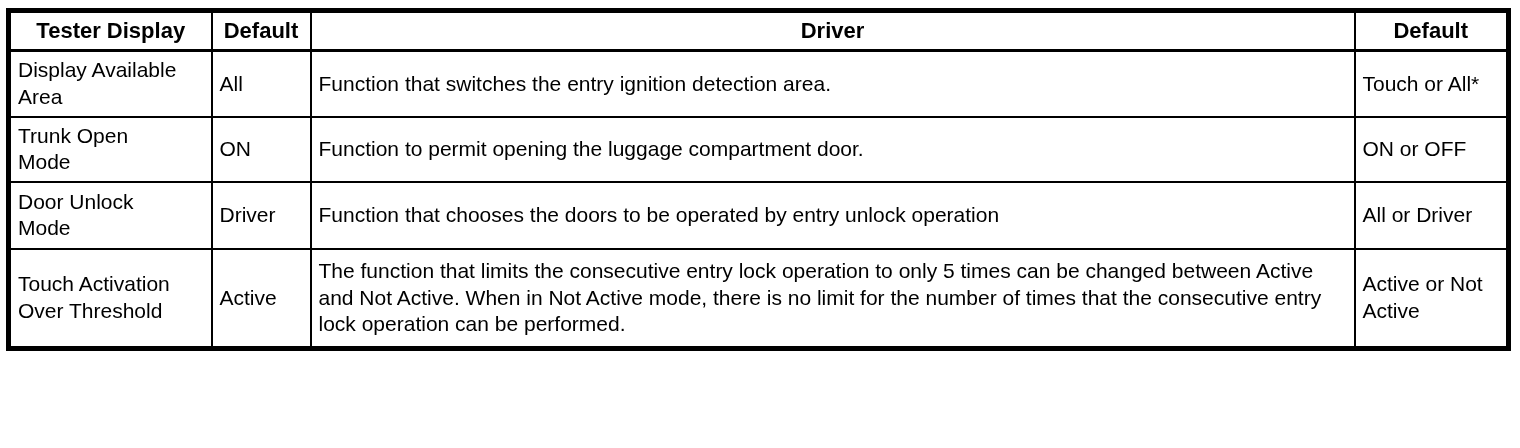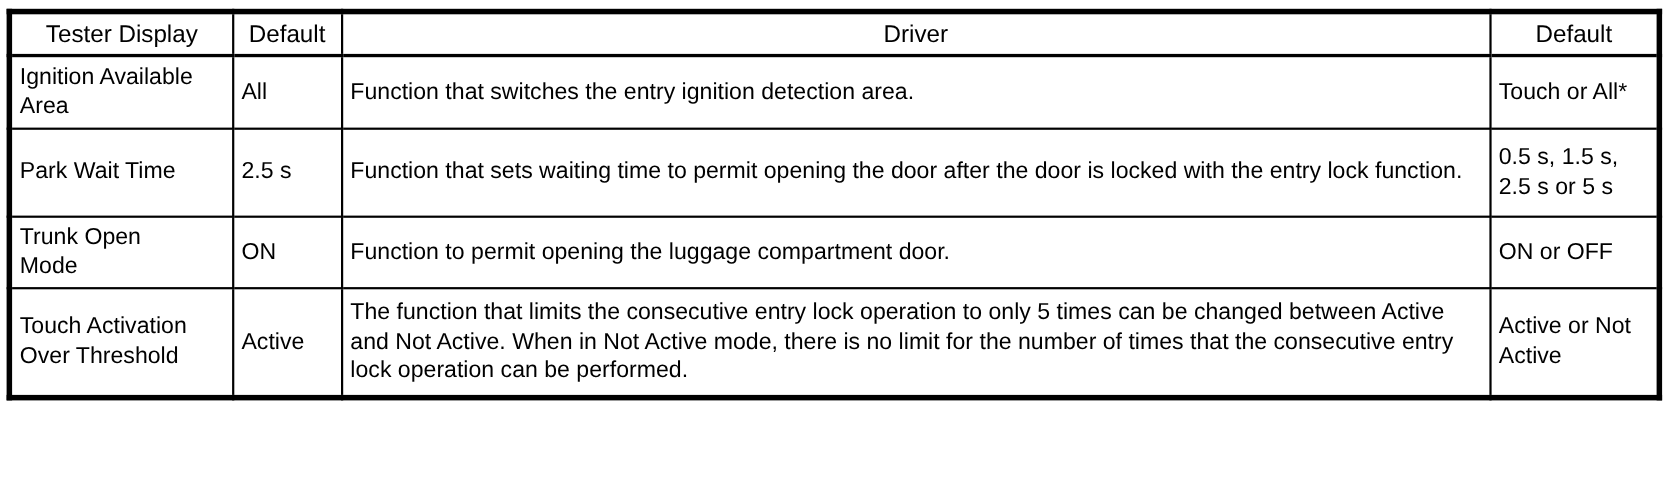--- a/index.html
+++ b/index.html
@@ -24,21 +24,21 @@
     border: 2px solid #000000;
     font-size: 21px;
     line-height: 1.26;
     padding: 2px 4px 2px 7px;
     vertical-align: middle;
     overflow: hidden;
     word-wrap: break-word;
   }
   .settings-table thead th {
     border-bottom: 3px solid #000000;
-    font-weight: normal;
+    font-weight: bold;
     font-size: 22px;
     text-align: center;
     padding: 2px 4px;
   }
   
   .settings-table td.c1,
   .settings-table td.c4 {
     white-space: pre-line;
   }
   tr.row-header { height: 40px; }
@@ -61,39 +61,39 @@
   <thead>
     <tr class="row-header">
       <th>Tester Display</th>
       <th>Default</th>
       <th>Driver</th>
       <th>Default</th>
     </tr>
   </thead>
   <tbody>
     <tr class="row-0">
-      <td class="c1">Ignition Available
+      <td class="c1">Display Available
 Area</td>
       <td class="c2">All</td>
       <td class="c3">Function that switches the entry ignition detection area.</td>
       <td class="c4">Touch or All*</td>
-    </tr>
-    <tr class="row-1">
-      <td class="c1">Park Wait Time</td>
-      <td class="c2">2.5 s</td>
-      <td class="c3">Function that sets waiting time to permit opening the door after the door is locked with the entry lock function.</td>
-      <td class="c4">0.5 s, 1.5 s,
-2.5 s or 5 s</td>
     </tr>
     <tr class="row-2">
       <td class="c1">Trunk Open
 Mode</td>
       <td class="c2">ON</td>
       <td class="c3">Function to permit opening the luggage compartment door.</td>
       <td class="c4">ON or OFF</td>
+    </tr>
+    <tr class="row-3">
+      <td class="c1">Door Unlock
+Mode</td>
+      <td class="c2">Driver</td>
+      <td class="c3">Function that chooses the doors to be operated by entry unlock operation</td>
+      <td class="c4">All or Driver</td>
     </tr>
     <tr class="row-4">
       <td class="c1">Touch Activation
 Over Threshold</td>
       <td class="c2">Active</td>
       <td class="c3">The function that limits the consecutive entry lock operation to only 5 times can be changed between Active and Not Active. When in Not Active mode, there is no limit for the number of times that the consecutive entry lock operation can be performed.</td>
       <td class="c4">Active or Not
 Active</td>
     </tr>
   </tbody>

